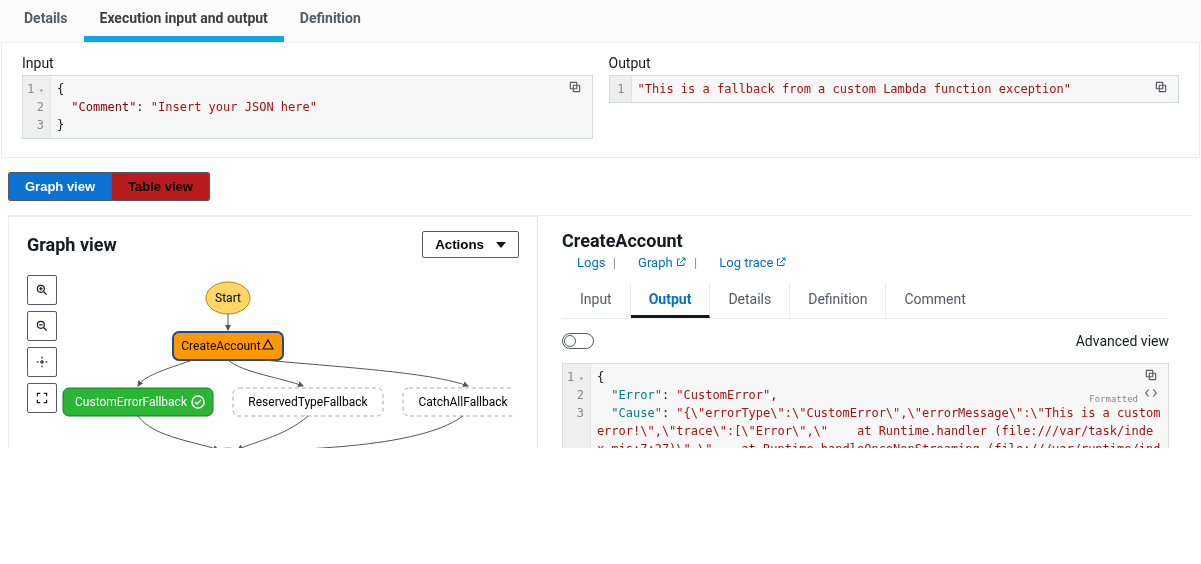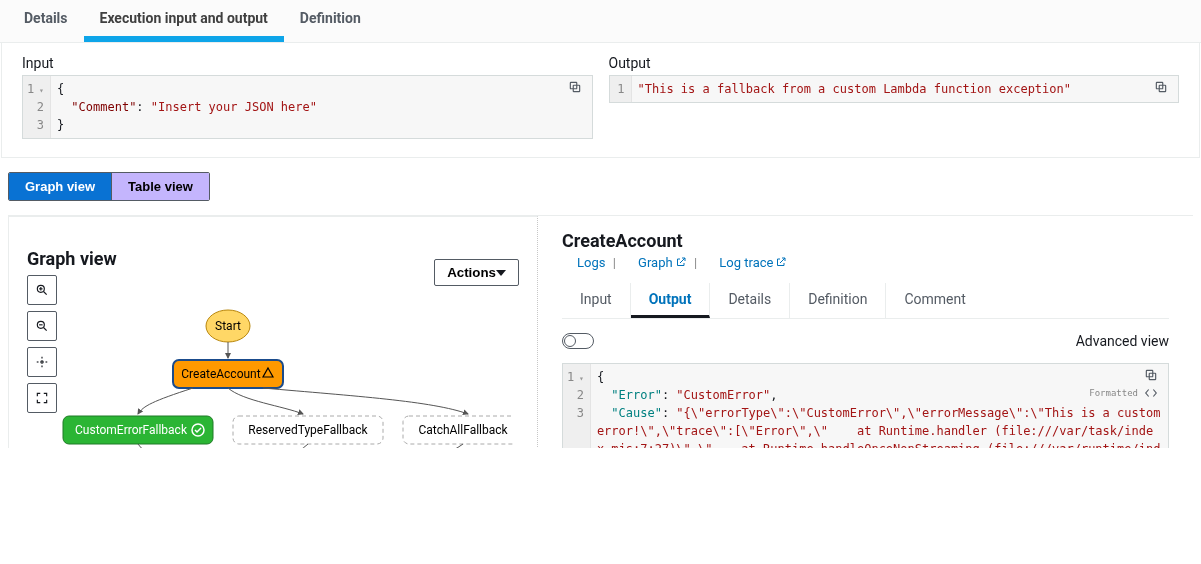--- a/index.html
+++ b/index.html
@@ -22,32 +22,32 @@
 .cline { height: 18px; line-height: 18px; white-space: pre; }
 .copy-btn { position: absolute; top: 4px; right: 6px; width: 18px; height: 18px; cursor: pointer; color: #545b64; }
 .copy-btn svg { width: 14px; height: 14px; }
 .jstr { color: #a31515; }
 .jkey2 { color: #008080; }
 .jkey-quote { color: #7f0000; }
 
 
 .view-toggle-row { padding: 14px 8px; }
 .btn-group { display: inline-flex; border: 1px solid #545b64; border-radius: 2px; overflow: hidden; }
-.btn-group .btn { padding: 6px 16px; font-weight: 700; font-size: 13px; background: #c4b5fd; cursor: pointer; border: none; }
+.btn-group .btn { padding: 6px 16px; font-weight: 700; font-size: 13px; background: #b91c1c; cursor: pointer; border: none; }
 .btn-group .btn.active { background: #0972d3; color: #fff; }
 .btn-group .btn + .btn { border-left: 1px solid #545b64; }
 
 
 .main-split { display: flex; border-top: 1px solid #eaeded; height: 360px; margin: 0 8px; }
 .panel-left { width: 530px; border: 1px solid #eaeded; border-right: 1px dotted #c7c7c7; position: relative; padding: 14px 18px; }
 .panel-right { flex: 1; padding: 14px 24px; }
 
 .panel-header { display: flex; justify-content: space-between; align-items: center; margin-bottom: 14px; }
 .panel-title { font-size: 18px; font-weight: 700; }
-.actions-btn { border: 1px solid #545b64; background: #fff; padding: 5px 12px; font-weight: 700; border-radius: 2px; display: inline-flex; align-items: center; gap: 0; cursor: pointer; margin-top: 28px; }
+.actions-btn { border: 1px solid #545b64; background: #fff; padding: 5px 12px; font-weight: 700; border-radius: 2px; display: inline-flex; align-items: center; gap: 12px; cursor: pointer; }
 .actions-btn .tri { border-left: 5px solid transparent; border-right: 5px solid transparent; border-top: 6px solid #16191f; }
 
 
 .graph-tools { position: absolute; left: 18px; top: 58px; display: flex; flex-direction: column; gap: 6px; }
 .graph-tools .tool { width: 30px; height: 30px; border: 1px solid #545b64; background: #fff; display: flex; align-items: center; justify-content: center; cursor: pointer; border-radius: 2px; }
 .graph-tools .tool svg { width: 14px; height: 14px; }
 
 
 .graph-svg { display: block; margin: 20px auto 0 auto; }
 
@@ -63,21 +63,21 @@
 .sub-tabs .stab { padding: 8px 18px; font-weight: 400; cursor: pointer; color: #545b64; border-right: 1px solid #eaeded; }
 .sub-tabs .stab.active { color: #0073bb; border-bottom: 3px solid #16191f; font-weight: 700; }
 
 .adv-row { display: flex; align-items: center; gap: 10px; margin-bottom: 14px; justify-content: space-between; }
 .toggle { width: 32px; height: 16px; border-radius: 10px; border: 1px solid #545b64; position: relative; cursor: pointer; }
 .toggle::after { content: ""; position: absolute; left: 1px; top: 1px; width: 12px; height: 12px; background: #fff; border: 1px solid #545b64; border-radius: 50%; box-sizing: border-box; }
 
 .output-code { position: relative; border: 1px solid #d5dbdb; background: #f7f7f7; display: flex; font-family: Consolas, Monaco, monospace; font-size: 12px; }
 .output-code .code-body { line-height: 18px; }
 .wline { white-space: pre-wrap; word-break: break-all; }
-.fmt-label { position: absolute; right: 30px; top: 24px; font-size: 9px; color: #888; }
+.fmt-label { position: absolute; right: 30px; top: 30px; font-size: 9px; color: #888; }
 .fmt-icon { position: absolute; right: 10px; top: 22px; color: #545b64; cursor: pointer; }
 .fmt-icon svg { width: 14px; height: 14px; }
 
 .gutter-fold::after { content: " ▾"; font-size: 8px; color: #999; }
 </style>
 </head>
 <body>
 
 <div class="page">
 

